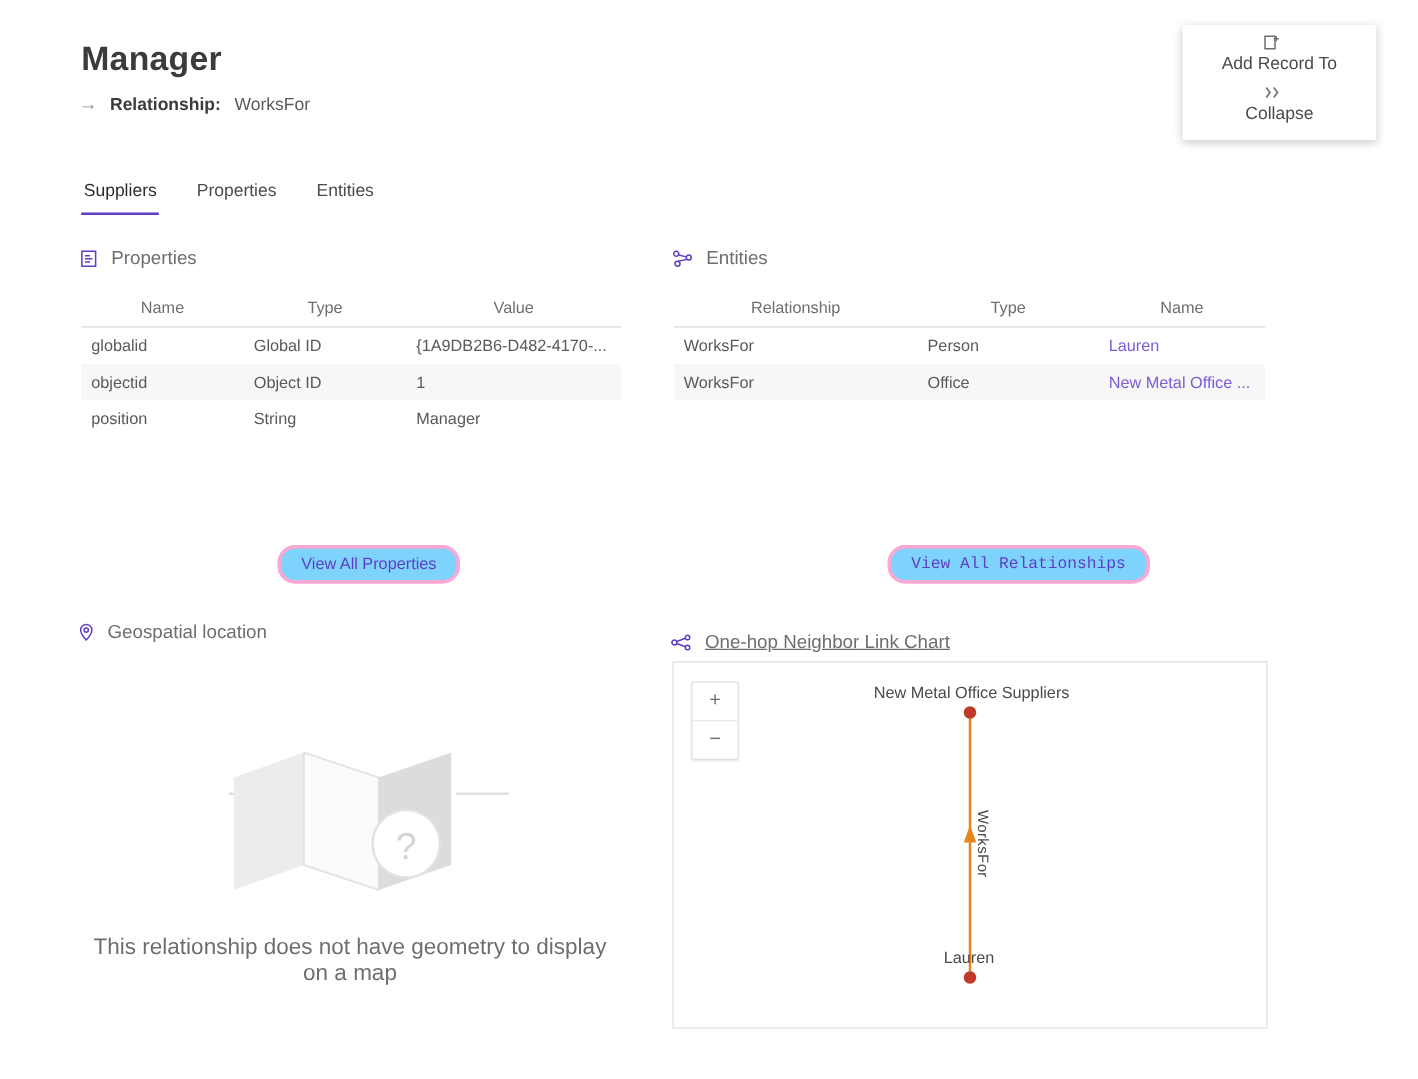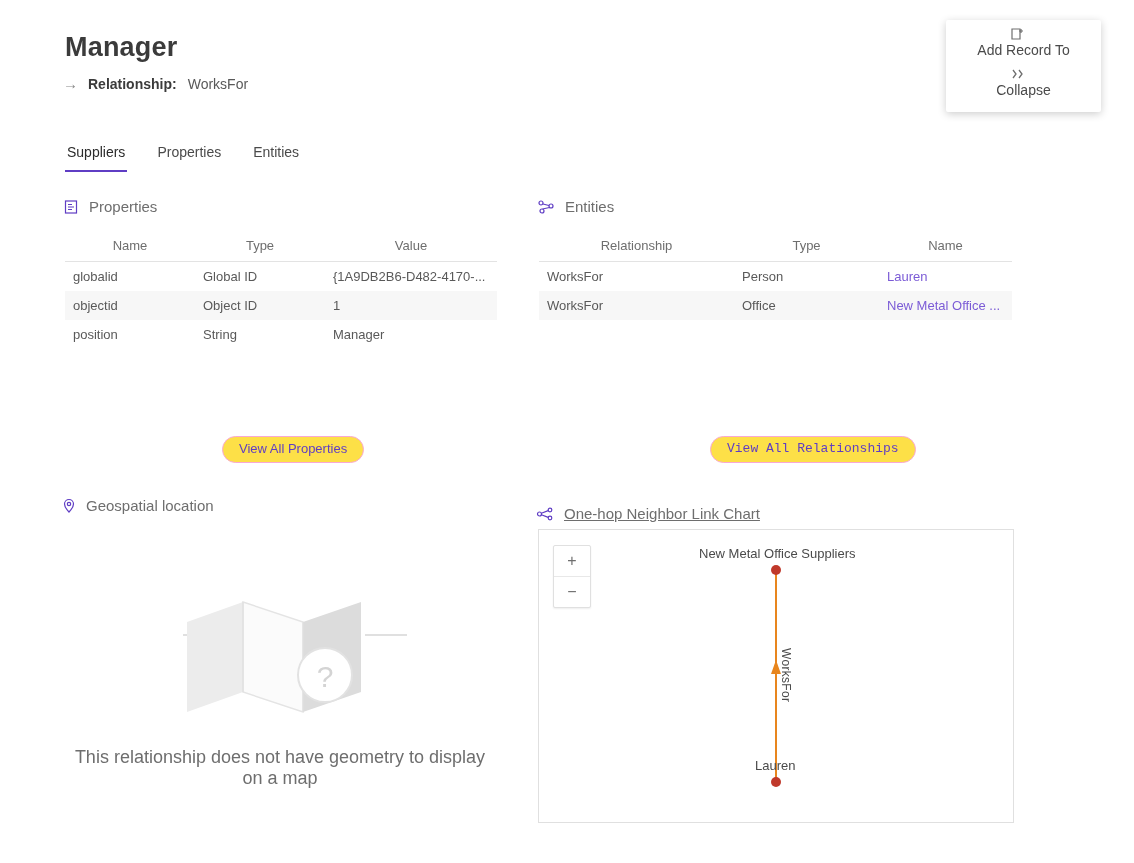--- a/index.html
+++ b/index.html
@@ -135,23 +135,23 @@
   table.data tr.alt td { background: #f7f7f7; margin-top: 32px; }
   a.link {
     color: #7b5bd6;
     text-decoration: none;
     cursor: pointer;
   }
 
   
   .pill {
     position: absolute;
-    border: 1px solid #f9a8d4;
+    border: 3px solid #f9a8d4;
     color: #5f3dc4;
-    background: #fde047;
+    background: #7dd3fc;
     border-radius: 14px;
     font-size: 13px;
     height: 25px;
     line-height: 23px;
     padding: 0 16px;
     cursor: pointer;
   }
 
   
   .map-placeholder {

